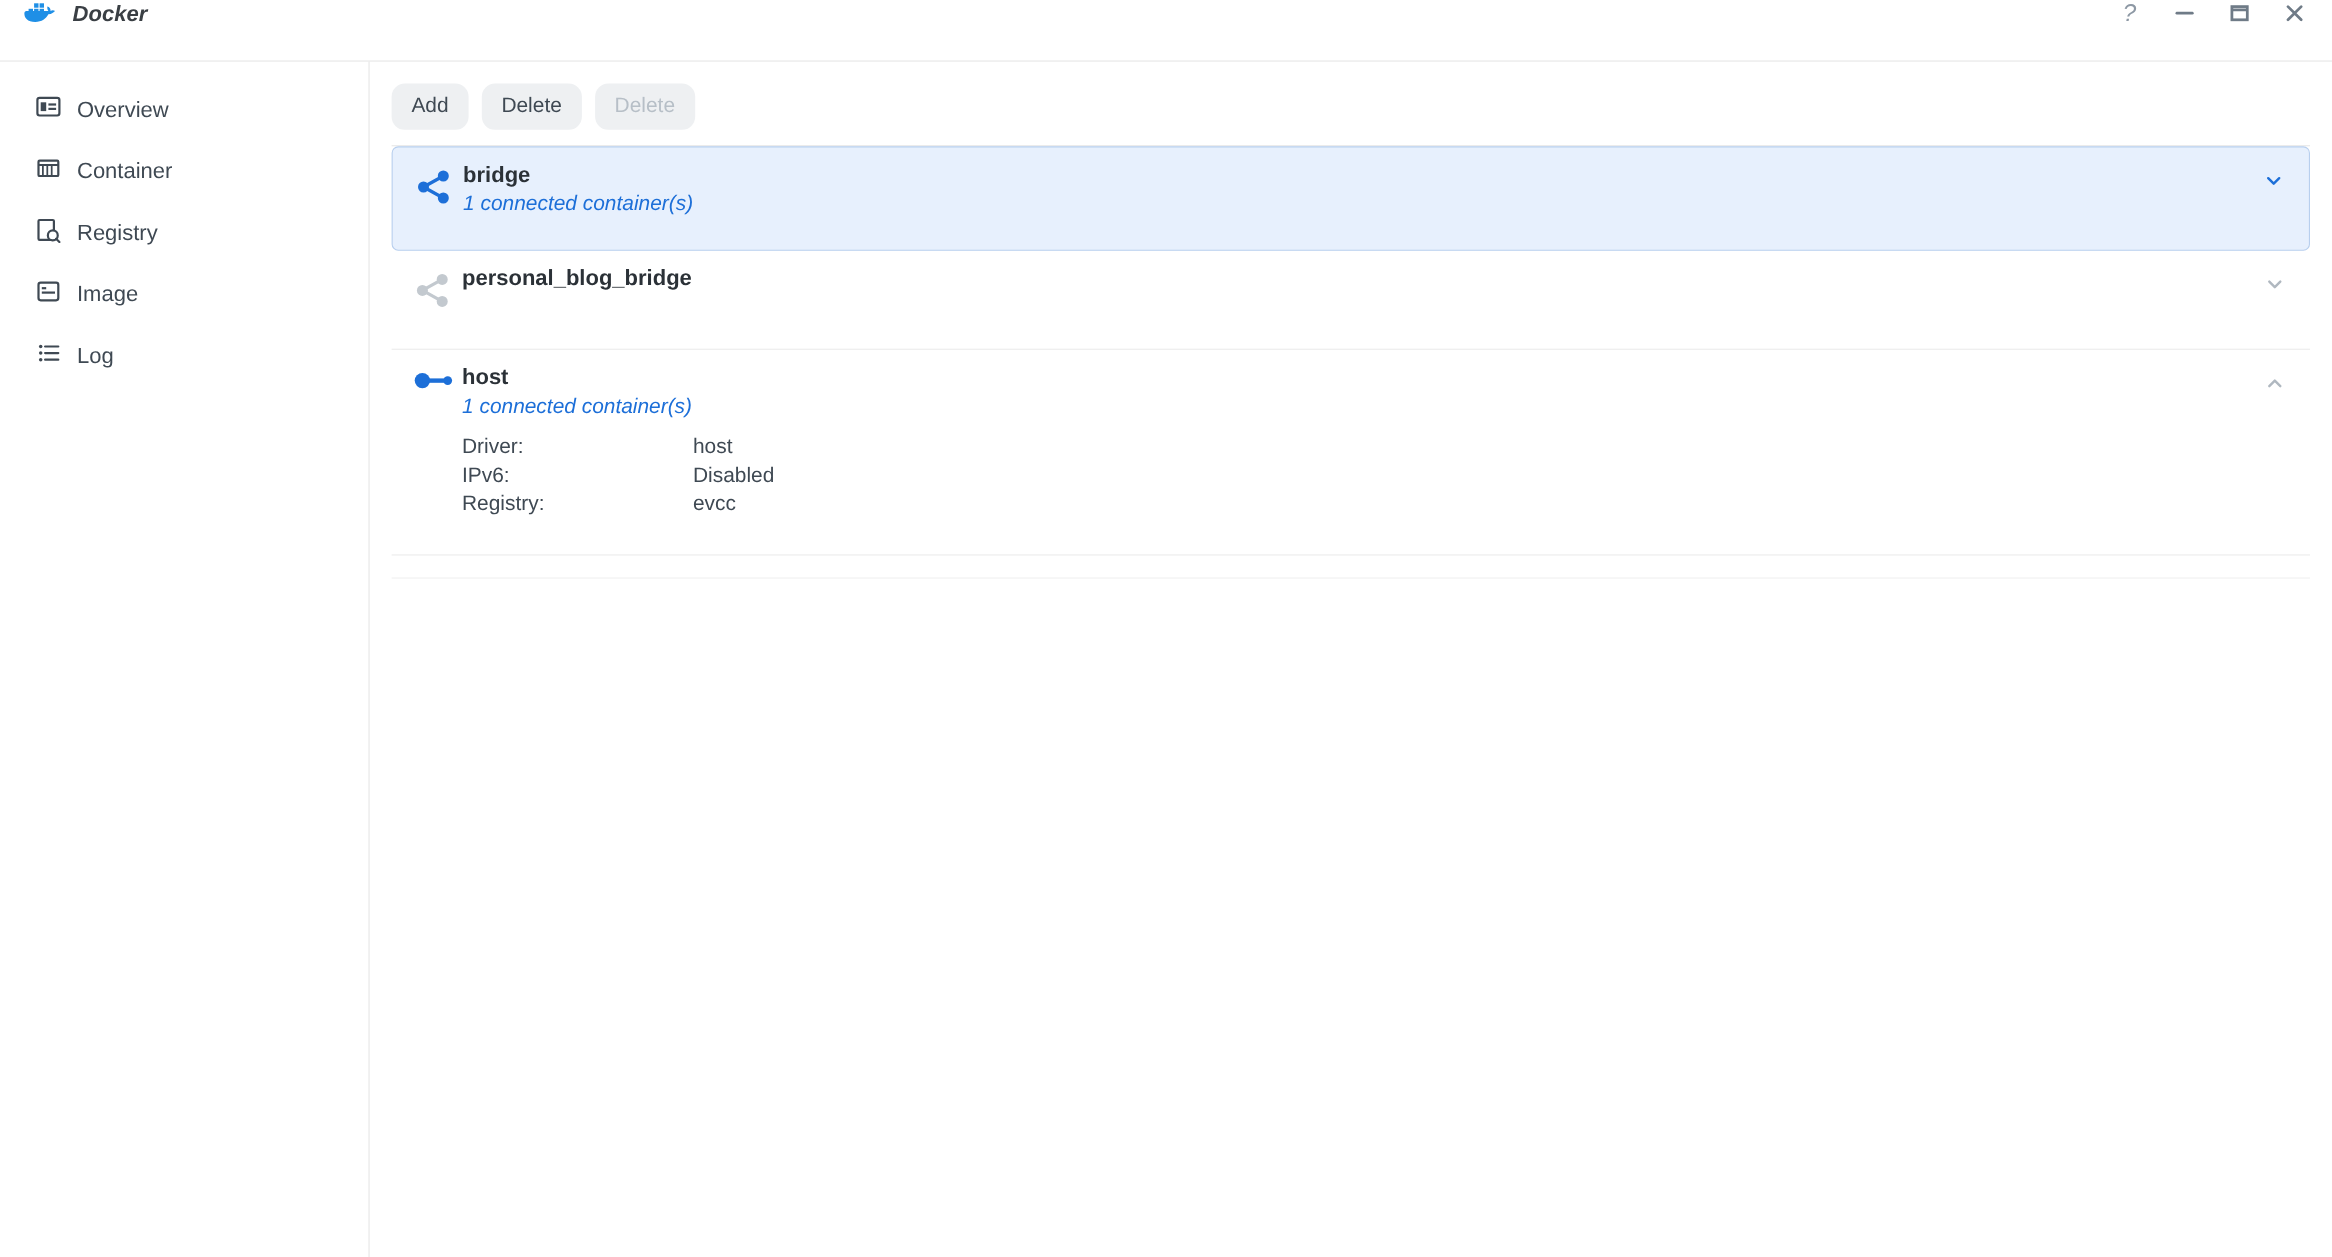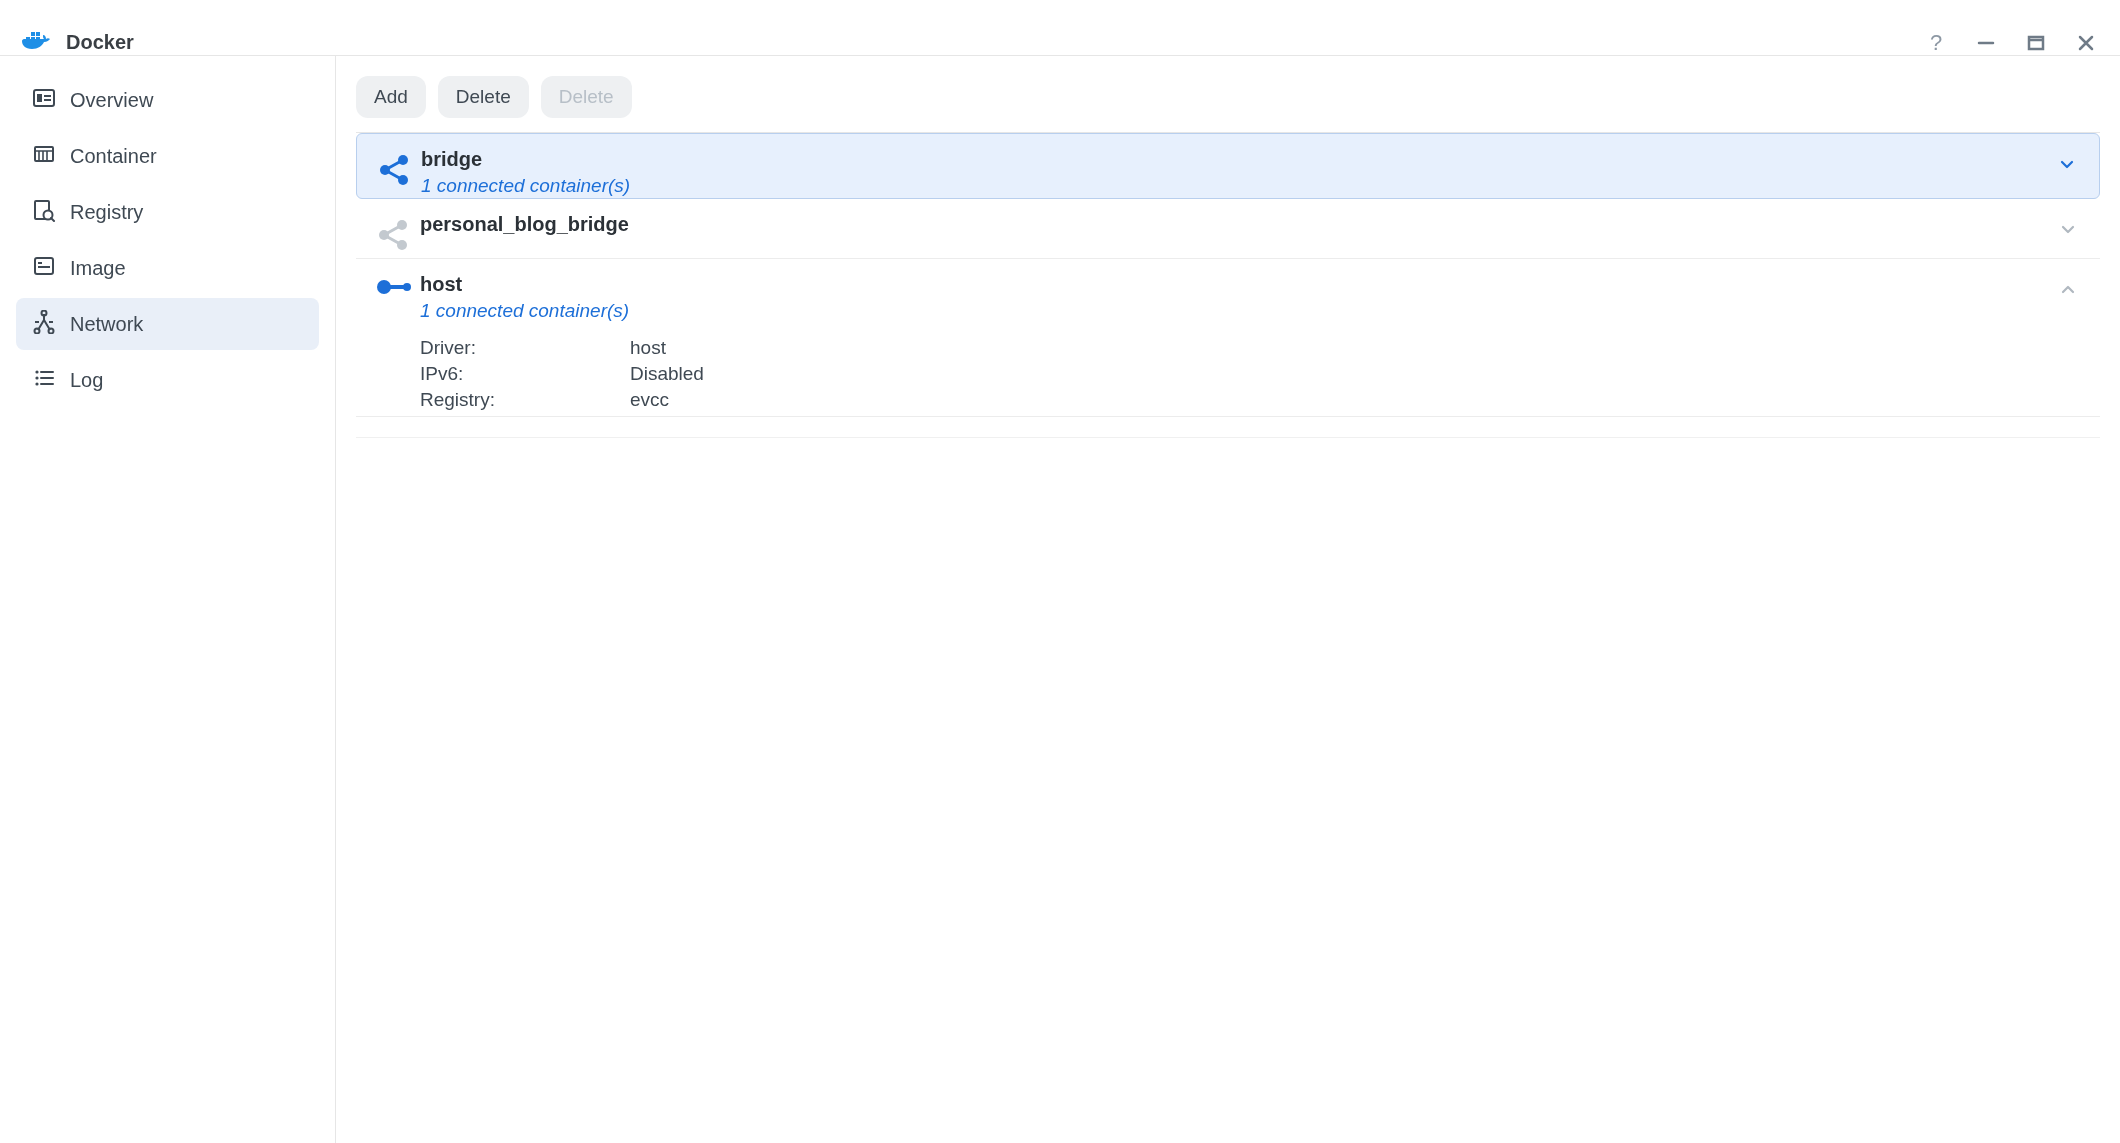--- a/index.html
+++ b/index.html
@@ -1,20 +1,20 @@
 <!DOCTYPE html>
 <html><head>
 <meta charset="utf-8">
 <style>
   * { box-sizing: border-box; margin: 0; padding: 0; }
   html, body { width: 100%; height: 100%; font-family: -apple-system, "Helvetica Neue", Arial, sans-serif; background:#fff; }
   body { display:flex; flex-direction:column; }
 
   
-  .titlebar { display:flex; align-items:flex-end; height:56px; border-bottom:1px solid #e6e6e6; padding:0 22px; }
+  .titlebar { display:flex; align-items:flex-start; height:56px; border-bottom:1px solid #e6e6e6; padding:0 22px;font-style:italic; }
   .titlebar-left { display:flex; align-items:center; gap:14px; }
   .app-title { font-weight:700; color:#3a3f44; font-size:20px; }
   .titlebar-spacer { flex:1; }
   .titlebar-controls { display:flex; gap:26px; align-items:center; color:#6f7b87; }
   .titlebar-controls .ctrl { cursor:pointer; display:flex; align-items:center; justify-content:center; width:24px; height:24px; }
   .titlebar-controls svg { display:block; }
 
   
   .content { flex:1; display:flex; min-height:0; }
   .sidebar { width:336px; border-right:1px solid #e6e6e6; padding:18px 16px; }
@@ -23,21 +23,21 @@
   .nav-item svg { flex-shrink:0; }
   .nav-item.active { background:#e9eff8; }
 
   
   .main { flex:1; padding:20px 20px 20px 20px; min-width:0; }
   .toolbar { display:flex; gap:12px; margin-bottom:14px; }
   .btn { border:none; background:#eef0f2; color:#3f4953; font-size:19px; height:42px; padding:0 18px; border-radius:12px; cursor:pointer; }
   .btn:disabled, .btn.disabled { color:#b7bfc7; cursor:default; }
 
   .network-list { border-top:1px solid #e6e6e6; }
-  .net-row { display:flex; align-items:flex-start; padding:14px 18px 1px 18px; border-bottom:1px solid #ececec; cursor:pointer; }
+  .net-row { display:flex; align-items:flex-start; padding:14px 18px 30px 18px; border-bottom:1px solid #ececec; cursor:pointer; }
   .net-row.selected { background:#e7f0fd; border:1px solid #b8cfee; border-radius:6px; }
   .net-row.selected + .net-row { border-top:none; }
   .net-icon { width:46px; flex-shrink:0; margin-top:4px; }
   .net-body { flex:1; min-width:0; }
   .net-name { font-weight:700; color:#2b3137; font-size:20px; }
   .net-sub { font-size:19px; margin-top:4px;font-style:italic; }
   .net-sub.link { color:#1d6fd8; }
   .net-sub.muted { color:#9aa3ac; }
   .net-chevron { width:28px; display:flex; justify-content:center; align-items:center; margin-top:8px; }
 
@@ -130,32 +130,20 @@
         <span>
           <svg width="24" height="24" viewBox="0 0 24 24">
               <rect x="3" y="4" width="18" height="16" rx="2" fill="none" stroke="#3f4953" stroke-width="2"></rect>
               <rect x="6" y="8" width="4" height="2" fill="#3f4953"></rect>
               <rect x="6" y="12" width="12" height="2" fill="#3f4953"></rect>
             </svg>
         </span>
         <span>Image</span>
       </div>
 
-      <div class="nav-item active">
-        <span>
-          <svg width="24" height="24" viewBox="0 0 24 24">
-              <path d="M12 4 v6 M6 20 l6 -10 l6 10" fill="none" stroke="#3f4953" stroke-width="2"></path>
-              <circle cx="12" cy="3" r="2.5" fill="none" stroke="#3f4953" stroke-width="2"></circle>
-              <circle cx="5" cy="21" r="2.5" fill="none" stroke="#3f4953" stroke-width="2"></circle>
-              <circle cx="19" cy="21" r="2.5" fill="none" stroke="#3f4953" stroke-width="2"></circle>
-              <path d="M3 12 h4 M17 12 h4" stroke="#3f4953" stroke-width="2"></path>
-            </svg>
-        </span>
-        <span>Network</span>
-      </div>
 
       <div class="nav-item">
         <span>
           <svg width="24" height="24" viewBox="0 0 24 24">
               <circle cx="5" cy="6" r="1.6" fill="#3f4953"></circle>
               <circle cx="5" cy="12" r="1.6" fill="#3f4953"></circle>
               <circle cx="5" cy="18" r="1.6" fill="#3f4953"></circle>
               <path d="M9 6 h12 M9 12 h12 M9 18 h12" stroke="#3f4953" stroke-width="2" stroke-linecap="round"></path>
             </svg>
         </span>

